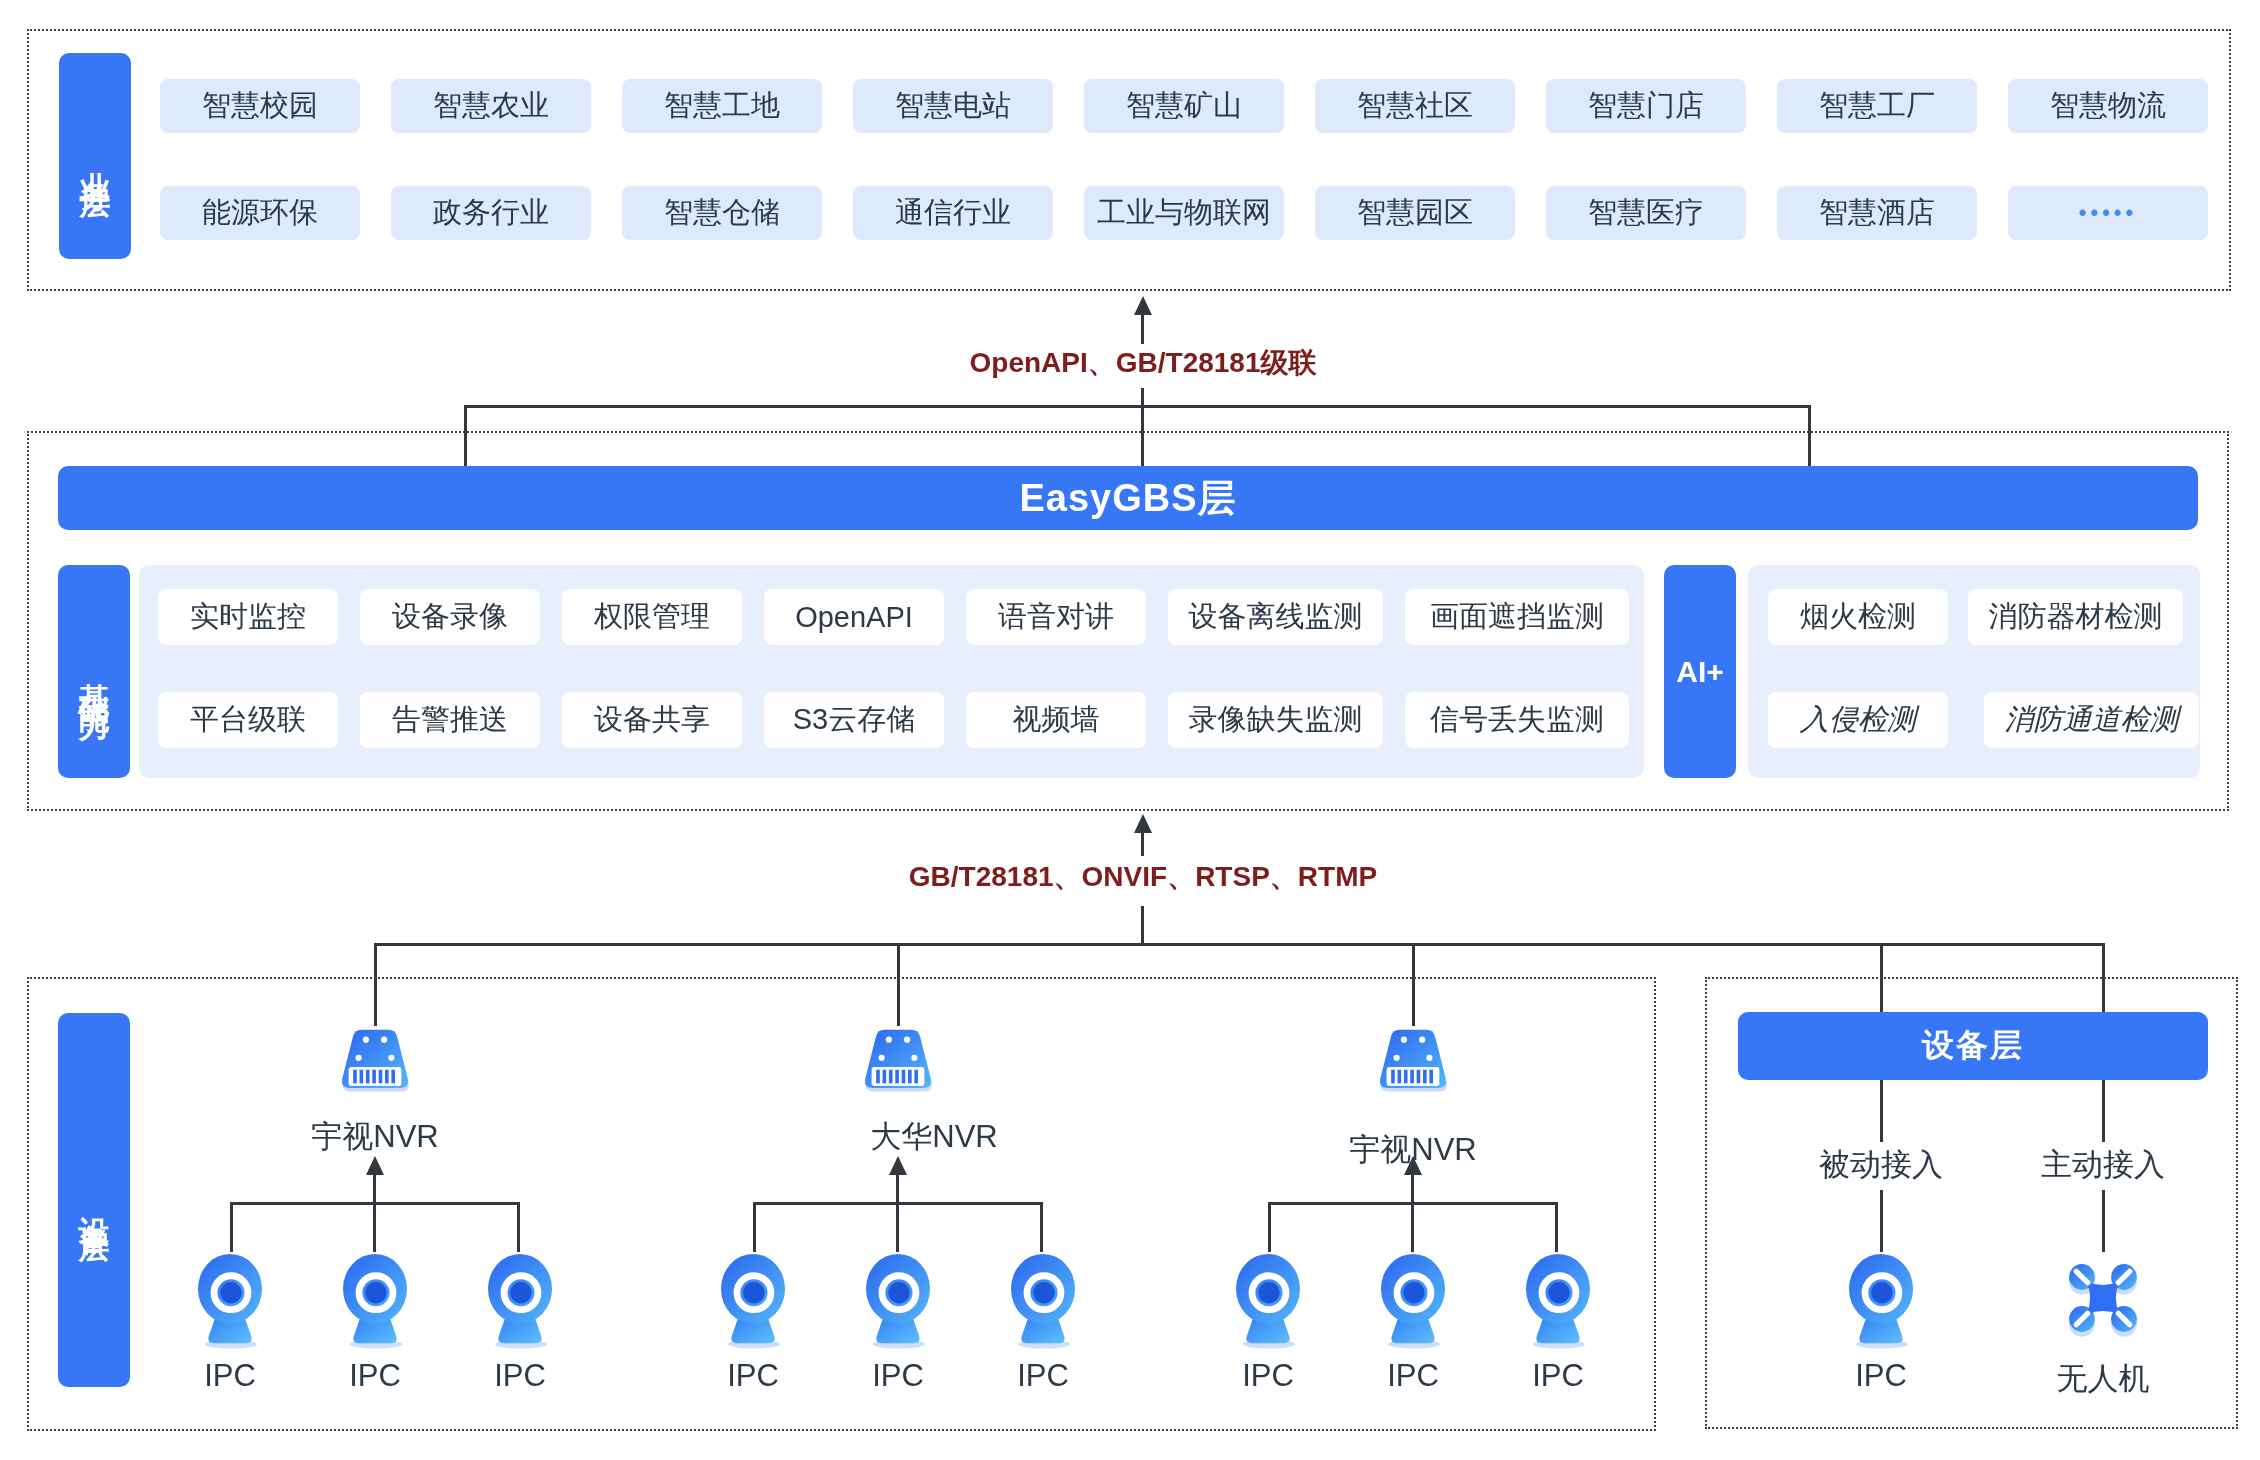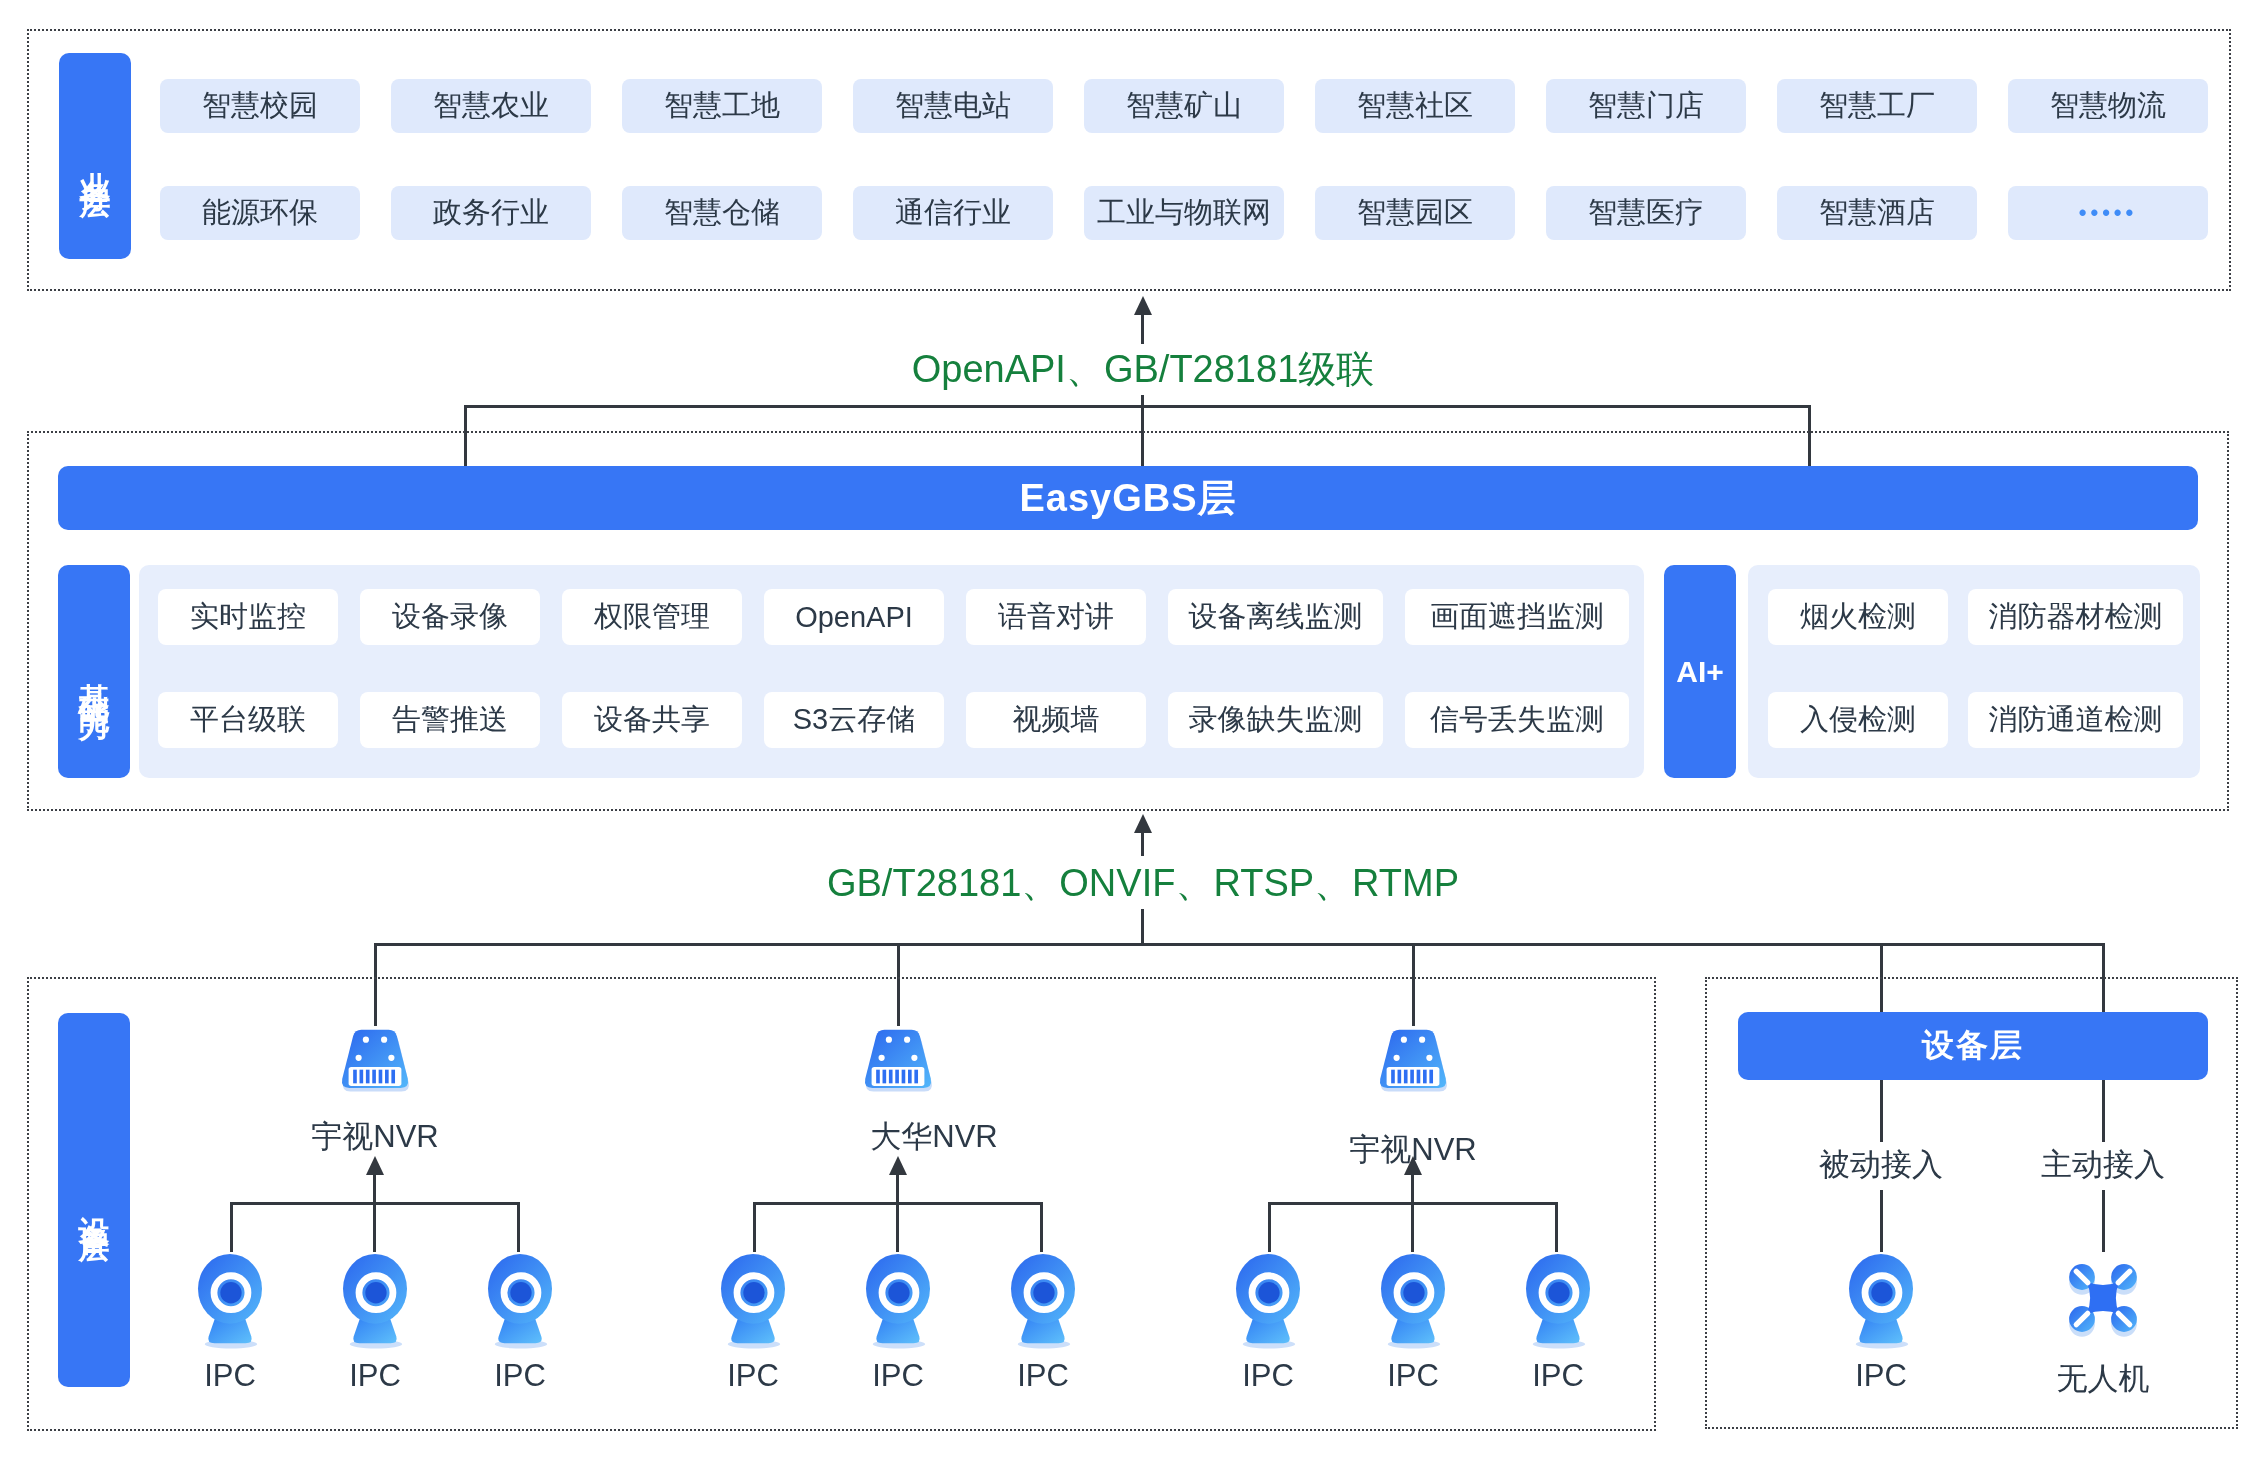--- a/index.html
+++ b/index.html
@@ -53,21 +53,21 @@
   
   .vl { position:absolute; width:3px; background:#33383f; }
   .hl { position:absolute; height:3px; background:#33383f; }
   .arrow-up {
     position:absolute; width:0; height:0;
     border-left:9px solid transparent; border-right:9px solid transparent;
     border-bottom:19px solid #33383f;
   }
   .link-label {
     position:absolute; transform:translateX(-50%); white-space:nowrap;
-    font-size:38px; font-weight:400; color:#15803d; background:#fff; padding:0 14px;
+    font-size:28px; font-weight:700; color:#7f1d1d; background:#fff; padding:0 14px;
   }
 
   .node-label {
     position:absolute; transform:translateX(-50%); white-space:nowrap;
     font-size:31px; font-weight:500; color:#2c3947; text-align:center;
   }
   .icon { position:absolute; }
 
   .access-header {
     position:absolute; left:1738px; top:1012px; width:470px; height:68px;
@@ -198,21 +198,21 @@
     <div class="chip w-lg">信号丢失监测</div>
   </div>
   <div class="vbar" style="left:1664px; top:565px; width:72px; height:213px;">
     <span class="htext">AI+</span>
   </div>
   <div class="panel" style="left:1748px; top:565px; width:452px; height:213px;"></div>
   <div class="cap-row" style="left:1768px; top:589px; gap:20px;">
     <div class="chip w-std">烟火检测</div>
     <div class="chip w-md">消防器材检测</div>
   </div>
-  <div class="cap-row" style="left:1768px; top:692px; gap:20px;">
+  <div class="cap-row" style="left:1768px; top:692px; gap:36px;font-style:italic;">
     <div class="chip w-std">入侵检测</div>
     <div class="chip w-md">消防通道检测</div>
   </div>
 
   <div class="arrow-up" style="left:1134px; top:814px;"></div>
   <div class="vl" style="left:1141px; top:832px; height:24px;"></div>
   <div class="vl" style="left:1141px; top:906px; height:40px;"></div>
   <div class="hl" style="left:374px; top:943px; width:1731px;"></div>
   <div class="vl" style="left:374px; top:943px; height:83px;"></div>
   <div class="vl" style="left:897px; top:943px; height:83px;"></div>

